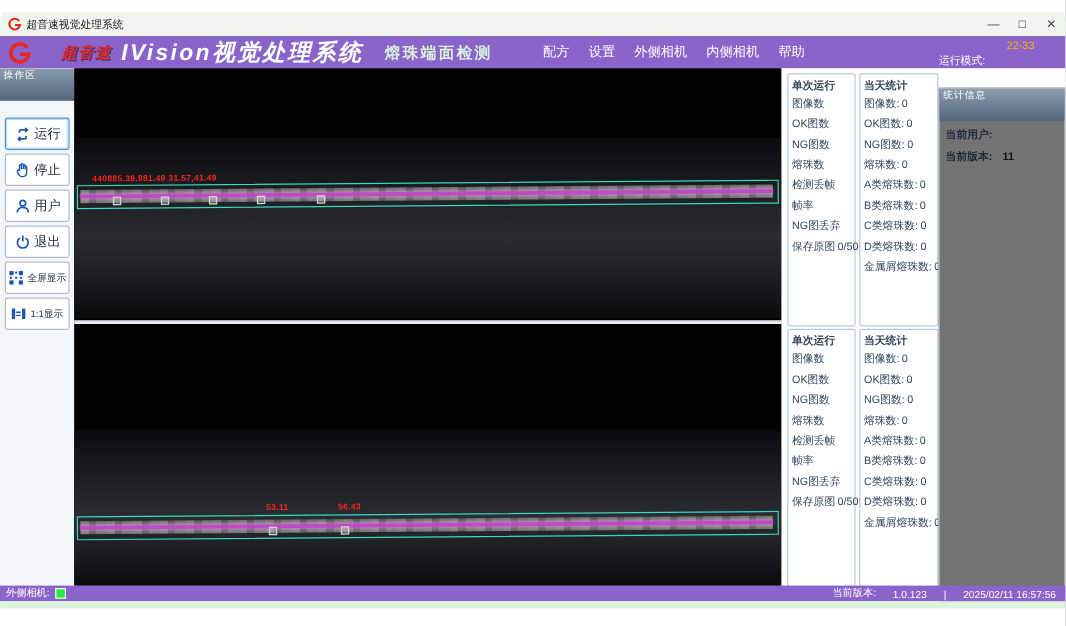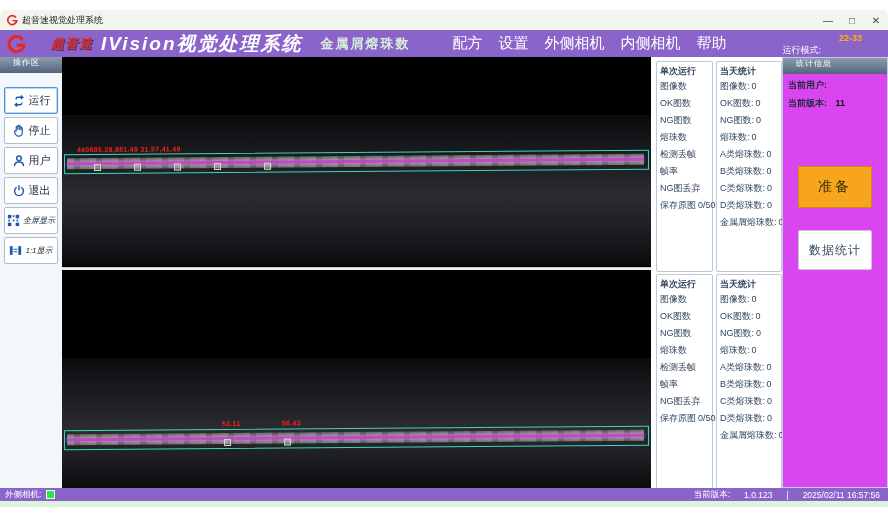--- a/index.html
+++ b/index.html
@@ -17,39 +17,39 @@
 
   
   .appheader{position:absolute;left:0;top:30px;width:888px;height:27px;background:#8a63cb;
     display:flex;align-items:center;}
   .brand{display:flex;align-items:center;margin-left:6px;gap:23px;}
   .brandtext{font-size:13px;font-weight:bold;font-style:italic;color:#e8281e;
     text-shadow:1px 1px 0 #2b3a8c;margin-left:2px;letter-spacing:1px;}
   .apptitle{color:#fff;font-size:19px;font-weight:bold;margin-left:8px;letter-spacing:2px;font-style:italic;}
   .subtitle{color:#d9efd9;font-size:13px;font-weight:bold;margin-left:18px;letter-spacing:2px;}
   .menu{display:flex;gap:16px;margin-left:42px;}
-  .menu-item{color:#fff;font-size:15px;cursor:default;}
+  .menu-item{color:#fff;font-size:11px;cursor:default;}
   .devinfo{margin-left:auto;margin-right:26px;display:flex;flex-direction:column;align-items:flex-end;line-height:12px;text-align:right;}
   .devrow{font-size:9px;color:#fff;display:flex;gap:5px;}
-  .devrow .val{color:#ffb400;font-weight:bold;margin-top:46px;}
+  .devrow .val{color:#ffb400;font-weight:normal;margin-top:46px;}
 
   
   .main{position:absolute;left:0;top:57px;width:888px;height:431px;background:#fff;}
 
   
   .sidebar{position:absolute;left:0;top:0;width:62px;height:431px;background:#f3f7fb;border-right:1px solid #dfe5ec;}
-  .panelheader{height:16px;background:linear-gradient(180deg,#8b9cae,#53657c);color:#fff;
-    font-size:8px;line-height:11px;padding-left:13px;letter-spacing:1px;}
+  .panelheader{height:27px;background:linear-gradient(180deg,#8b9cae,#53657c);color:#fff;
+    font-size:8px;line-height:11px;padding-left:3px;letter-spacing:1px;}
   .sbtns{display:flex;flex-direction:column;align-items:center;margin-top:14px;gap:3px;}
   .sbtn{width:52px;height:25px;background:#fff;border:1px solid #b3bcc6;border-radius:2px;
     display:flex;align-items:center;justify-content:center;gap:3px;cursor:default;}
   .sbtn.active{border:1px solid #4f94da;box-shadow:0 0 0 1px #bcd8f2 inset;}
   .sbtn svg{flex:0 0 auto;}
   .sbtn .blabel{font-size:11px;color:#1c2b3a;white-space:nowrap;}
-  .sbtn.small .blabel{font-size:8px;font-style:italic;}
+  .sbtn.small .blabel{font-size:8px;}
 
   
   .cameras{position:absolute;left:62px;top:0;width:589px;height:431px;background:#000;}
   .cam{position:absolute;left:0;width:589px;background:#000;overflow:hidden;}
   .cam1{top:0;height:210px;}
   .camdivider{position:absolute;top:210px;left:0;width:589px;height:3px;background:#ecf0f4;border-top:1px solid #c8cdd2;}
   .cam2{top:213px;height:218px;}
   .photo{position:absolute;left:0;width:589px;
     background:linear-gradient(180deg,#0a0b0d 0%,#17181b 20%,#24262b 45%,#2a2c31 55%,#1b1d21 78%,#0a0b0c 100%);}
   .cam1 .photo{top:58px;height:150px;}
@@ -76,21 +76,21 @@
   .sp1{top:0;height:211px;}
   .sp2{top:213px;height:218px;}
   .statcol{position:absolute;top:0;bottom:0;background:#fff;border:1px solid #b9c9d9;border-radius:2px;}
   .colA{left:0;width:55px;}
   .colB{left:60px;width:64px;}
   .statcol-title{font-size:9px;color:#33475e;padding:3px 0 0 3px;font-weight:bold;}
   .statrow{font-size:9px;color:#33475e;padding-left:3px;height:17px;line-height:17px;white-space:nowrap;}
   .statrow .sv{margin-left:2px;}
 
   
-  .infopanel{position:absolute;left:782px;top:0;width:106px;height:431px;background:#d946ef;border:1px solid #c2cedd;box-sizing:border-box;}
+  .infopanel{position:absolute;left:782px;top:16px;width:106px;height:431px;background:#737373;border:1px solid #c2cedd;box-sizing:border-box;}
   .inforow{font-size:9px;color:#1c2b3a;font-weight:bold;padding-left:5px;margin-top:5px;white-space:nowrap;}
   .inforow .rv{margin-left:6px;color:#111;}
   .btn-prepare{position:absolute;left:15px;top:56px;width:72px;height:40px;background:#f6a51d;
     border:1px solid #c9890f;font-size:14px;color:#3a2a08;display:flex;align-items:center;justify-content:center;
     letter-spacing:3px;cursor:default;}
   .btn-datastats{position:absolute;left:15px;top:120px;width:72px;height:38px;background:#fff;
     border:1px solid #c6cbd2;border-radius:2px;font-size:12px;color:#33475e;display:flex;align-items:center;justify-content:center;
     letter-spacing:1px;cursor:default;}
 
   
@@ -121,21 +121,21 @@
   </div>
 
   <div class="appheader">
     <span class="brand">
       <svg width="20" height="20" viewBox="0 0 24 24">
           <path d="M20 7 A9 9 0 1 0 21.5 13.5 L13 13.5" stroke="#e8281e" stroke-width="3.6" fill="none"></path>
         </svg>
       <span class="brandtext">超音速</span>
     </span>
     <span class="apptitle">IVision视觉处理系统</span>
-    <span class="subtitle">金属屑熔珠数</span>
+    <span class="subtitle">熔珠端面检测</span>
     <nav class="menu">
 
     <span class="menu-item">配方</span>
         <span class="menu-item">设置</span>
         <span class="menu-item">外侧相机</span>
         <span class="menu-item">内侧相机</span>
         <span class="menu-item">帮助</span>
       </nav>
     <div class="devinfo">
       <span class="devrow">
@@ -305,24 +305,20 @@
     <div class="infopanel">
       <div class="panelheader">统计信息</div>
       <div class="inforow">
         <span>当前用户:</span>
         <span class="rv"></span>
       </div>
       <div class="inforow">
         <span>当前版本:</span>
         <span class="rv">11</span>
       </div>
-      <div style="position:relative;height:300px;">
-        <div class="btn-prepare">准备</div>
-        <div class="btn-datastats">数据统计</div>
-      </div>
     </div>
   </div>
 
   <div class="statusbar">
     <span class="commlabel">外侧相机:</span>
     <span class="commdot"></span>
     <span class="sbright">
       <span>当前版本:</span>
       <span>1.0.123</span>
       <span>|</span>

